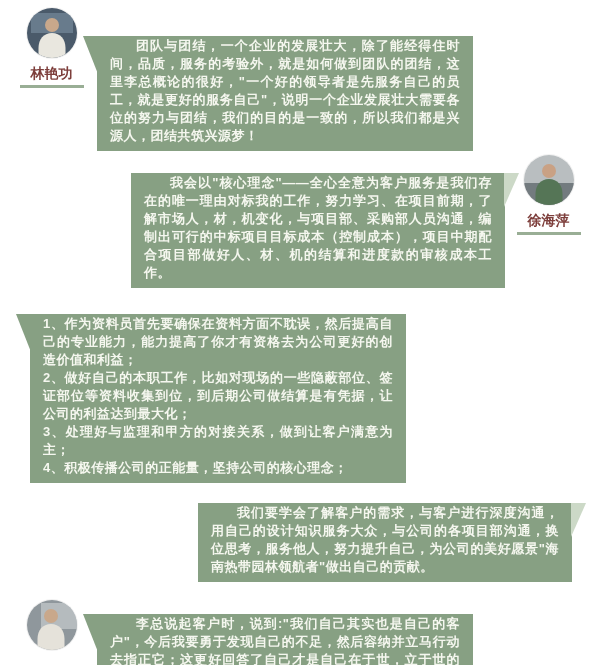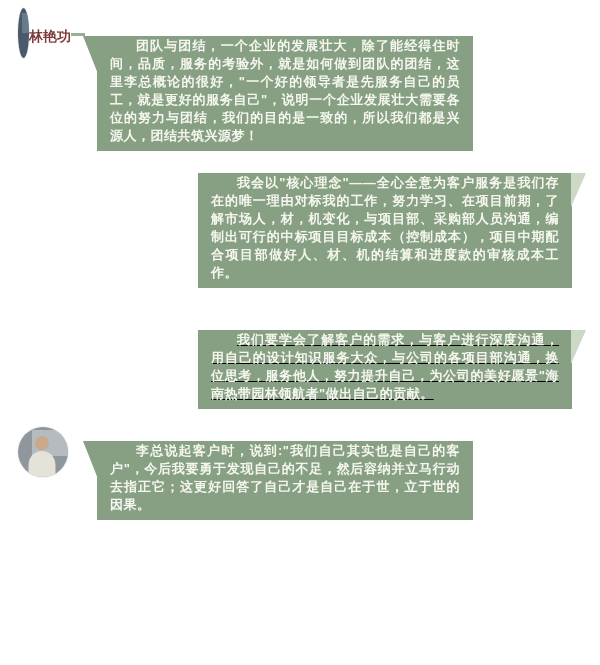--- a/index.html
+++ b/index.html
@@ -17,21 +17,21 @@
     width:600px;height:665px;
     overflow:hidden;
     background:var(--page-bg);
     font-family:"Liberation Sans","DejaVu Sans",sans-serif;
   }
   .row{display:flex;align-items:flex-start;}
   .row.left{padding-left:18px;}
   .row.right{justify-content:flex-end;padding-right:18px;}
   .avatar-col{
     width:67px;
-    display:flex;flex-direction:row;align-items:center;
+    display:flex;flex-direction:column;align-items:center;
     flex:0 0 auto;
   }
   .avatar{
     width:50px;height:50px;border-radius:50%;
     overflow:hidden;
     box-shadow:0 0 0 1px rgba(0,0,0,0.06);
   }
   .avatar svg{display:block;width:50px;height:50px;}
   .speaker-name{
     margin-top:7px;
@@ -75,21 +75,21 @@
   }
   .bubble.indent .bubble-text{text-indent:2em;}
   
   .row:nth-of-type(1){margin-top:8px;}
   .row:nth-of-type(1) .bubble{margin-top:28px;}
   .row:nth-of-type(2){margin-top:4px;}
   .row:nth-of-type(2) .bubble{margin-top:18px;}
   .row:nth-of-type(3){margin-top:14px;}
   .row:nth-of-type(3) .bubble{margin-top:12px;}
   .row:nth-of-type(4){margin-top:8px;}
-  .row:nth-of-type(4) .bubble{margin-top:20px;text-decoration:underline;}
+  .row:nth-of-type(4) .bubble{margin-top:12px;}
   .row:nth-of-type(5){margin-top:18px;}
   .row:nth-of-type(5) .bubble{margin-top:14px;}
 </style>
 </head>
 <body>
 
 <div class="page">
 
   <div class="row left">
     <div class="avatar-col">
@@ -108,23 +108,42 @@
       <div class="tail"></div>
       <div class="bubble-text">团队与团结，一个企业的发展壮大，除了能经得住时间，品质，服务的考验外，就是如何做到团队的团结，这里李总概论的很好，"一个好的领导者是先服务自己的员工，就是更好的服务自己"，说明一个企业发展壮大需要各位的努力与团结，我们的目的是一致的，所以我们都是兴源人，团结共筑兴源梦！</div>
     </div>
   </div>
 
   <div class="row right">
     <div class="bubble indent">
       <div class="tail"></div>
       <div class="bubble-text">我会以"核心理念"——全心全意为客户服务是我们存在的唯一理由对标我的工作，努力学习、在项目前期，了解市场人，材，机变化，与项目部、采购部人员沟通，编制出可行的中标项目目标成本（控制成本），项目中期配合项目部做好人、材、机的结算和进度款的审核成本工作。</div>
     </div>
+    <div class="avatar-col">
+      <div class="avatar">
+        <svg viewBox="0 0 50 50">
+          <rect width="50" height="50" fill="#b9bec0"></rect>
+          <rect x="0" y="28" width="50" height="22" fill="#3a4449" opacity="0.55"></rect>
+          <circle cx="25" cy="16" r="7" fill="#c9a184"></circle>
+          <path d="M25 24c-8.5 0-13.5 6.5-13.5 15v11h27V39c0-8.5-5-15-13.5-15z" fill="#557556"></path>
+        </svg>
+      </div>
+      <div class="speaker-name">徐海萍</div>
+      <div class="name-underline"></div>
+    </div>
   </div>
 
   <div class="row left">
+    <div class="bubble">
+      <div class="tail"></div>
+      <div class="bubble-text">1、作为资料员首先要确保在资料方面不耽误，然后提高自己的专业能力，能力提高了你才有资格去为公司更好的创造价值和利益；
+2、做好自己的本职工作，比如对现场的一些隐蔽部位、签证部位等资料收集到位，到后期公司做结算是有凭据，让公司的利益达到最大化；
+3、处理好与监理和甲方的对接关系，做到让客户满意为主；
+4、积极传播公司的正能量，坚持公司的核心理念；</div>
+    </div>
   </div>
 
   <div class="row right">
     <div class="bubble indent">
       <div class="tail"></div>
       <div class="bubble-text">我们要学会了解客户的需求，与客户进行深度沟通，用自己的设计知识服务大众，与公司的各项目部沟通，换位思考，服务他人，努力提升自己，为公司的美好愿景"海南热带园林领航者"做出自己的贡献。</div>
     </div>
   </div>
 
   <div class="row left">

